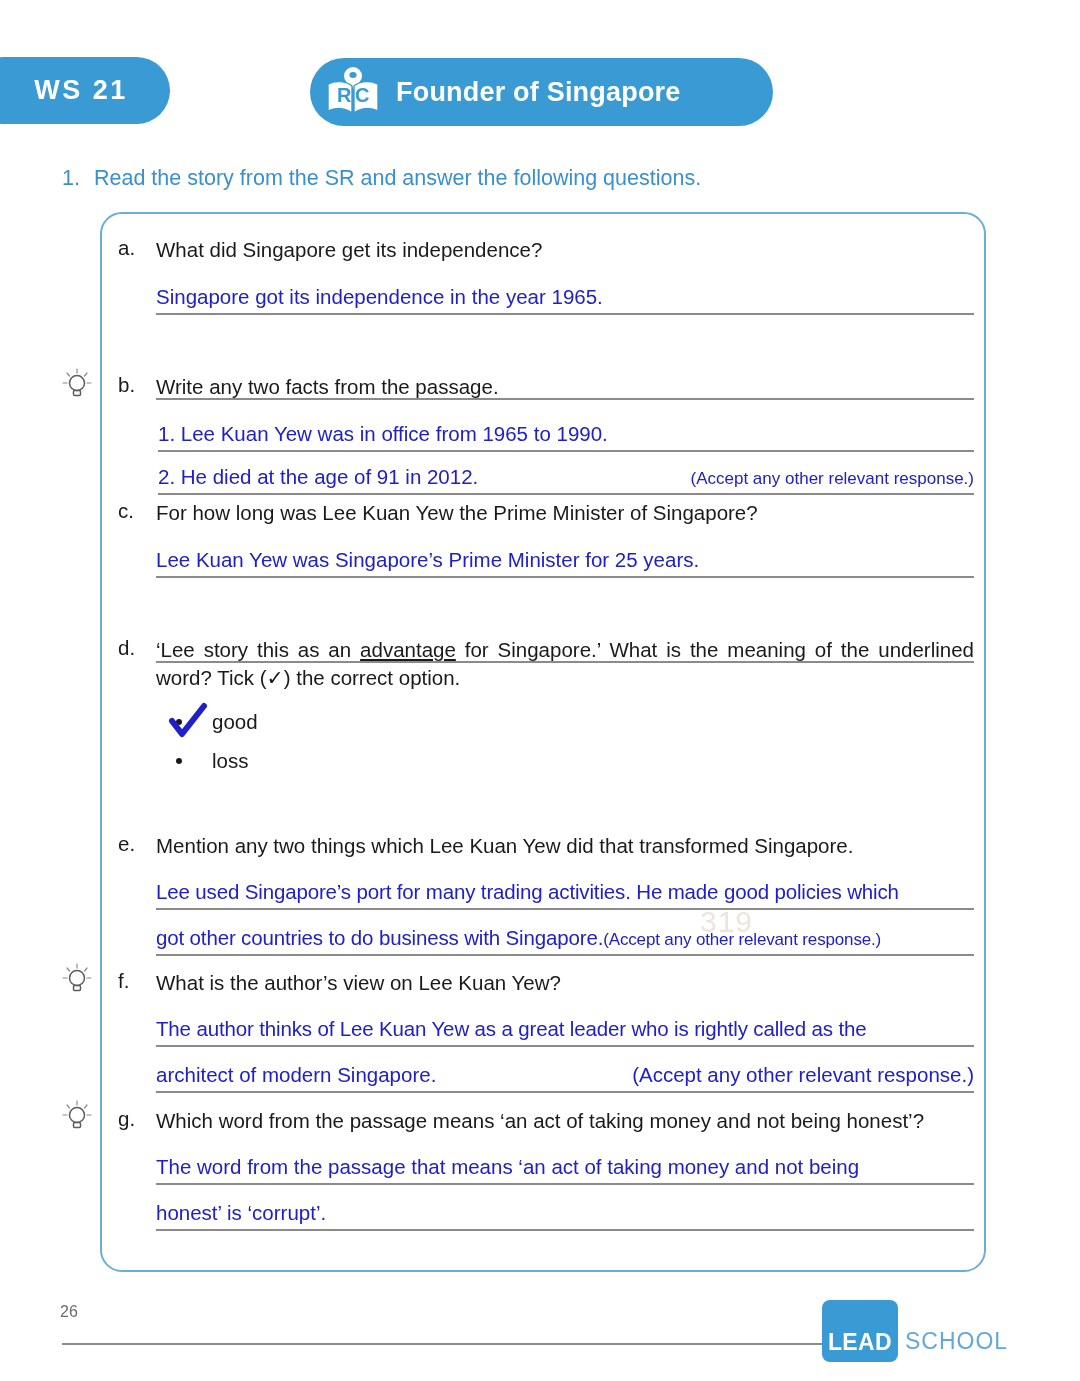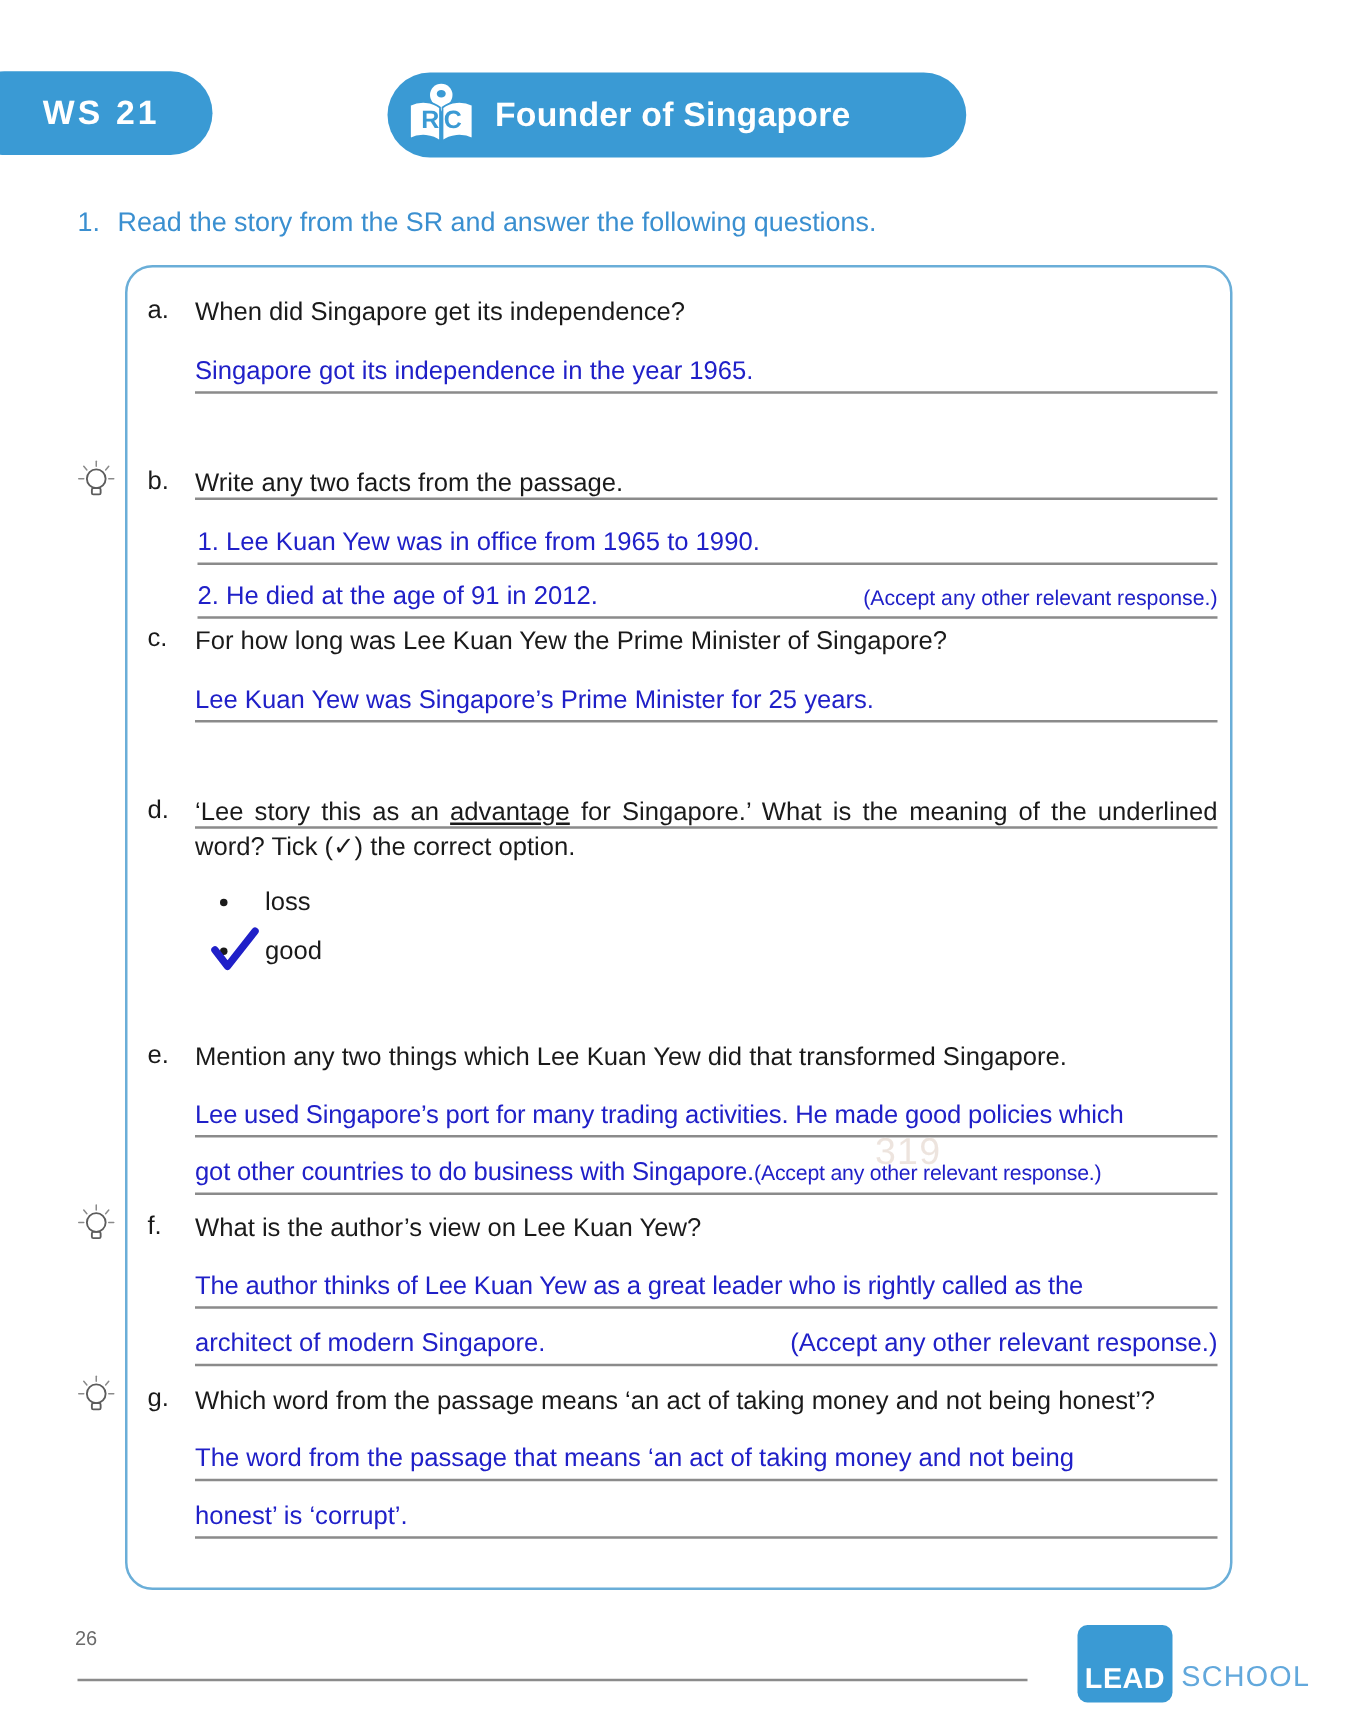--- a/index.html
+++ b/index.html
@@ -217,21 +217,21 @@
   .footer-rule {
     position: absolute;
     left: 62px;
     top: 1343px;
     width: 760px;
     height: 2px;
     background: #8b8b8b;
   }
   .logo {
     position: absolute;
-    left: 862px;
+    left: 822px;
     top: 1300px;
     display: flex;
     align-items: flex-end;
   }
   .logo-badge {
     width: 76px;
     height: 62px;
     background: #3a9ad4;
     border-radius: 8px;
     display: flex;
@@ -283,21 +283,21 @@
 <div class="instruction">
   <span class="instruction-num">1.</span>
   <span class="instruction-text">Read the story from the SR and answer the following questions.</span>
 </div>
 
 <div class="qbox">
 
   <div class="q" style="top: 22px;">
     <span class="q-letter">a.</span>
     <div class="q-body">
-      <div class="q-text">When did Singapore get its independence?</div>
+      <div class="q-text">What did Singapore get its independence?</div>
       <div class="ans-line" style="margin-top:10px;">
         <span class="ans-text">Singapore got its independence in the year 1965.</span>
       </div>
       <div class="blank-gap"></div>
       <div class="ans-line">
         <span class="ans-text"></span>
       </div>
     </div>
   </div>
 
@@ -327,36 +327,36 @@
         <span class="ans-text"></span>
       </div>
     </div>
   </div>
 
   <div class="q" style="top: 422px;">
     <span class="q-letter">d.</span>
     <div class="q-body">
       <div class="q-text justify"><span>‘Lee story this as an </span><u>advantage</u><span> for Singapore.’ What is the meaning of the underlined word? Tick (✓) the correct option.</span></div>
       <div style="margin-top:10px;">
-        <div class="opt">
-          <span class="opt-marker">
-            <span class="dot"></span>
-          </span>
-          <span>loss</span>
-        </div>
         <div class="opt">
           <span class="opt-marker">
             <span class="dot"></span>
             <span class="tick">
               <svg viewBox="0 0 42 40" width="42" height="40">
                 <path d="M6 20 L16 33 L38 5" stroke="#2020c8" stroke-width="6" fill="none" stroke-linecap="round" stroke-linejoin="round"></path>
               </svg>
             </span>
           </span>
           <span>good</span>
+        </div>
+        <div class="opt">
+          <span class="opt-marker">
+            <span class="dot"></span>
+          </span>
+          <span>loss</span>
         </div>
       </div>
     </div>
   </div>
 
   <div class="q" style="top: 618px;">
     <span class="q-letter">e.</span>
     <div class="q-body">
       <div class="q-text">Mention any two things which Lee Kuan Yew did that transformed Singapore.</div>
       <div class="ans-line tall" style="margin-top:8px;">

